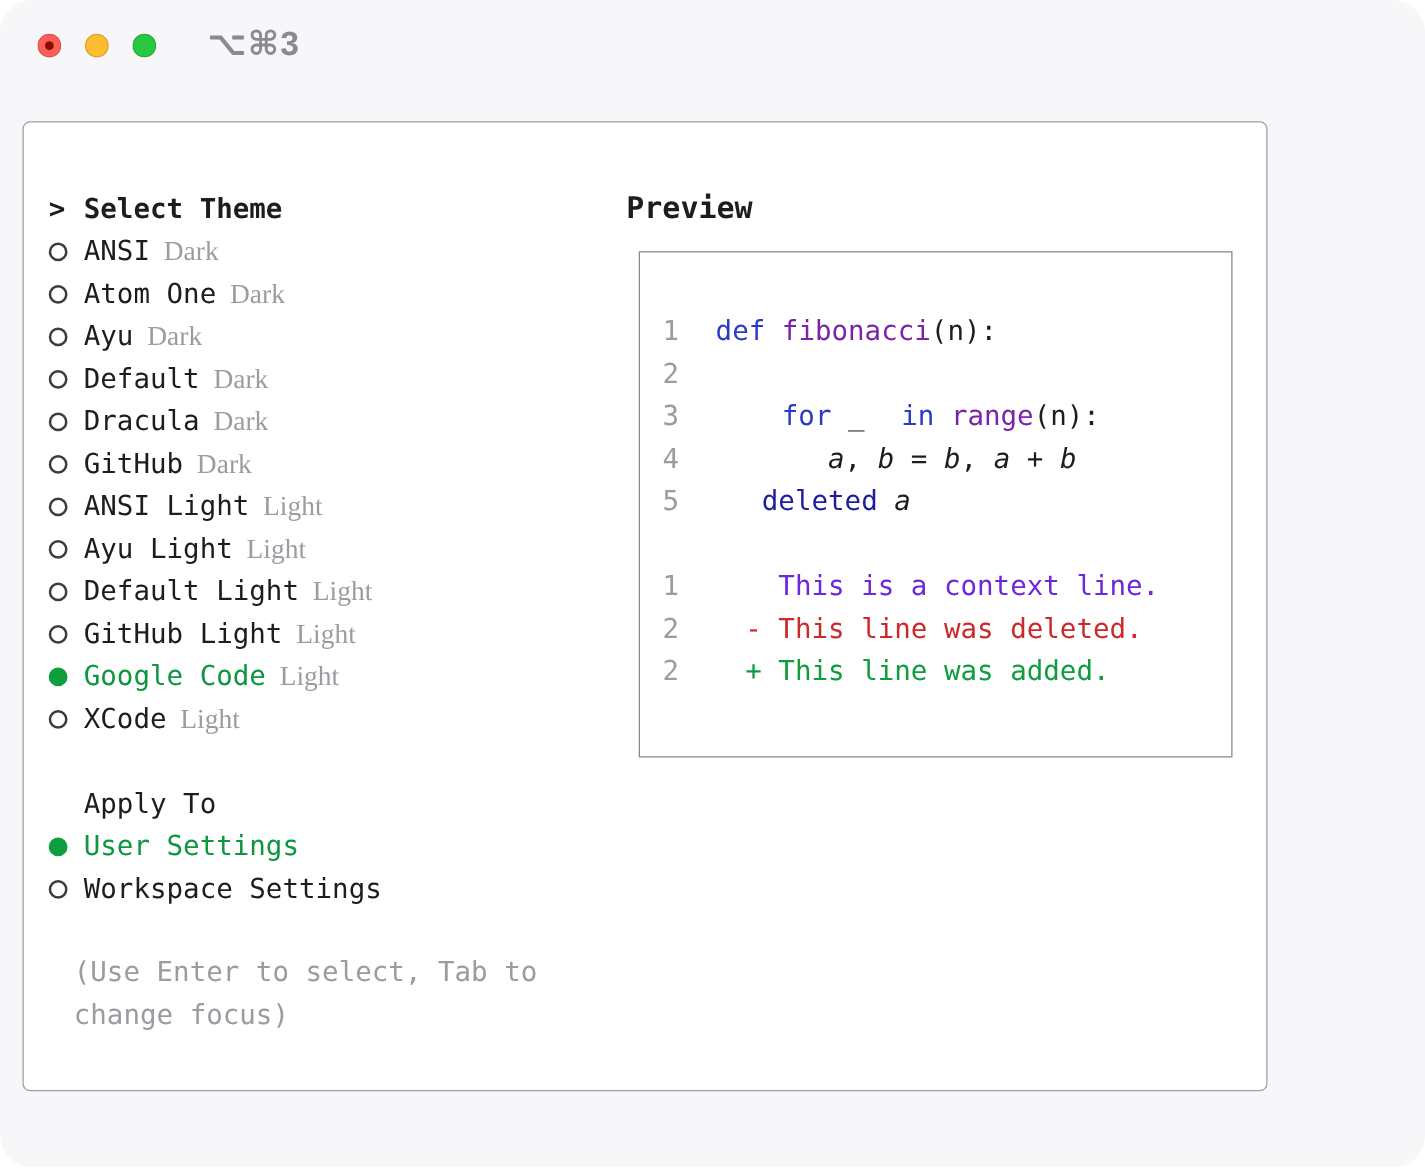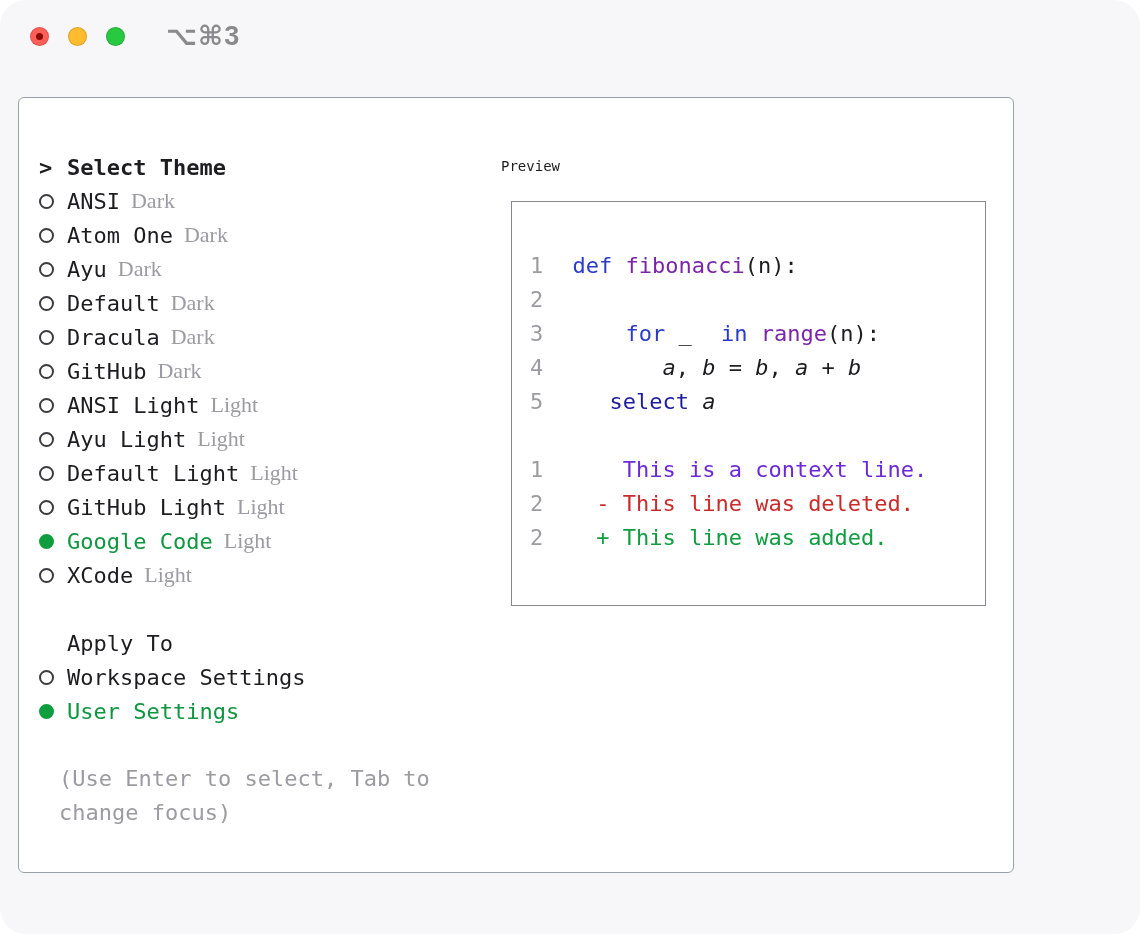--- a/index.html
+++ b/index.html
@@ -33,21 +33,21 @@
   .list-title{font-weight:700;}
   .bullet{width:11px;height:11px;border:2.5px solid #3c3c40;border-radius:50%;box-sizing:content-box;}
   .bullet.sel{background:#0e9e3e;border-color:#0e9e3e;}
   .tname.sel{color:#0e9640;}
   .tvariant{color:#9b9ba1;margin-left:1ch;font-family:Liberation Serif, serif;}
   .section-gap{height:34px;}
   .apply-title-row{padding-left:28px;}
   .hint{margin-top:34px;width:400px;font-size:22px;line-height:34px;color:#9b9ba1;margin-left:20px;}
   
   .preview-title{position:absolute;left:482px;top:51px;height:34px;line-height:34px;
-    font-size:14px;font-weight:400;}
+    font-size:24px;font-weight:700;}
   .preview-box{position:absolute;left:492px;top:103px;width:475px;height:405px;
     border:1.5px solid #85878c;box-sizing:border-box;padding:46px 0 0 18px;background:#ffffff;}
   .code-line{height:34px;font-size:22px;white-space:pre;display:flex;align-items:center;}
   .lineno{display:inline-block;width:1ch;text-align:right;margin-right:1ch;color:#9b9ba1;flex:none;}
   .code-content{white-space:pre;}
   .tok-pl{color:#1d1d20;}
   .tok-kw{color:#2a3cc7;margin-left:16px;}
   .tok-kw2{color:#1d1d9e;}
   .tok-fn{color:#7b24a8;}
   .tok-num1{color:#0b7a8c;}
@@ -94,36 +94,36 @@
           <div class="row theme-item"><span class="slot"><span class="bullet"></span></span><span class="tname">XCode</span><span class="tvariant">Light</span></div>
         </div>
 
       <div class="section-gap"></div>
 
       <div class="row apply-title-row">
         <span>Apply To</span>
       </div>
 
       <div id="apply-options">
+          <div class="row apply-option"><span class="slot"><span class="bullet sel"></span></span><span class="tname sel">User Settings</span></div>
           <div class="row apply-option"><span class="slot"><span class="bullet"></span></span><span class="tname">Workspace Settings</span></div>
-          <div class="row apply-option"><span class="slot"><span class="bullet sel"></span></span><span class="tname sel">User Settings</span></div>
         </div>
 
       <div class="hint">(Use Enter to select, Tab to change focus)</div>
     </div>
 
     <div class="preview-title">Preview</div>
 
     <div class="preview-box">
       <div id="preview-lines">
           <div class="code-line"><span class="lineno">1</span><span class="code-content"><span class="tok-kw">def</span><span class="tok-pl"> </span><span class="tok-fn">fibonacci</span><span class="tok-pl">(n):</span></span></div>
           <div class="code-line"><span class="lineno">2</span></div>
           <div class="code-line"><span class="lineno">3</span><span class="code-content"><span class="tok-pl">    </span><span class="tok-kw">for</span><span class="tok-pl"> _ </span><span class="tok-kw">in</span><span class="tok-pl"> </span><span class="tok-fn">range</span><span class="tok-pl">(n):</span></span></div>
           <div class="code-line"><span class="lineno">4</span><span class="code-content"><span class="tok-pl">        </span><span class="tok-var">a</span><span class="tok-pl">, </span><span class="tok-var">b</span><span class="tok-pl"> = </span><span class="tok-var">b</span><span class="tok-pl">, </span><span class="tok-var">a</span><span class="tok-pl"> + </span><span class="tok-var">b</span></span></div>
-          <div class="code-line"><span class="lineno">5</span><span class="code-content"><span class="tok-pl">    </span><span class="tok-kw2">select</span><span class="tok-pl"> </span><span class="tok-var">a</span></span></div>
+          <div class="code-line"><span class="lineno">5</span><span class="code-content"><span class="tok-pl">    </span><span class="tok-kw2">deleted</span><span class="tok-pl"> </span><span class="tok-var">a</span></span></div>
           <div class="code-line"><span class="lineno"></span><span class="code-content"></span></div>
           <div class="code-line"><span class="lineno">1</span><span class="code-content"><span class="tok-ctx">     This is a context line.</span></span></div>
           <div class="code-line"><span class="lineno">2</span><span class="code-content"><span class="tok-del">   - This line was deleted.</span></span></div>
           <div class="code-line"><span class="lineno">2</span><span class="code-content"><span class="tok-add">   + This line was added.</span></span></div>
         </div>
     </div>
 
   </div>
 </div>
 

